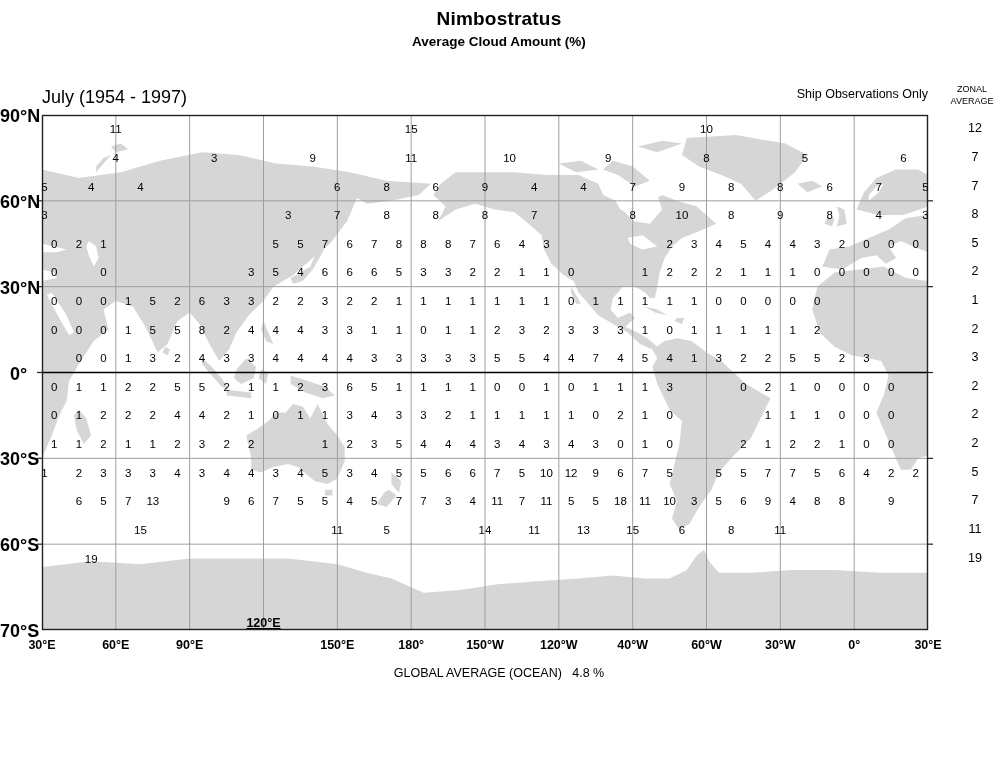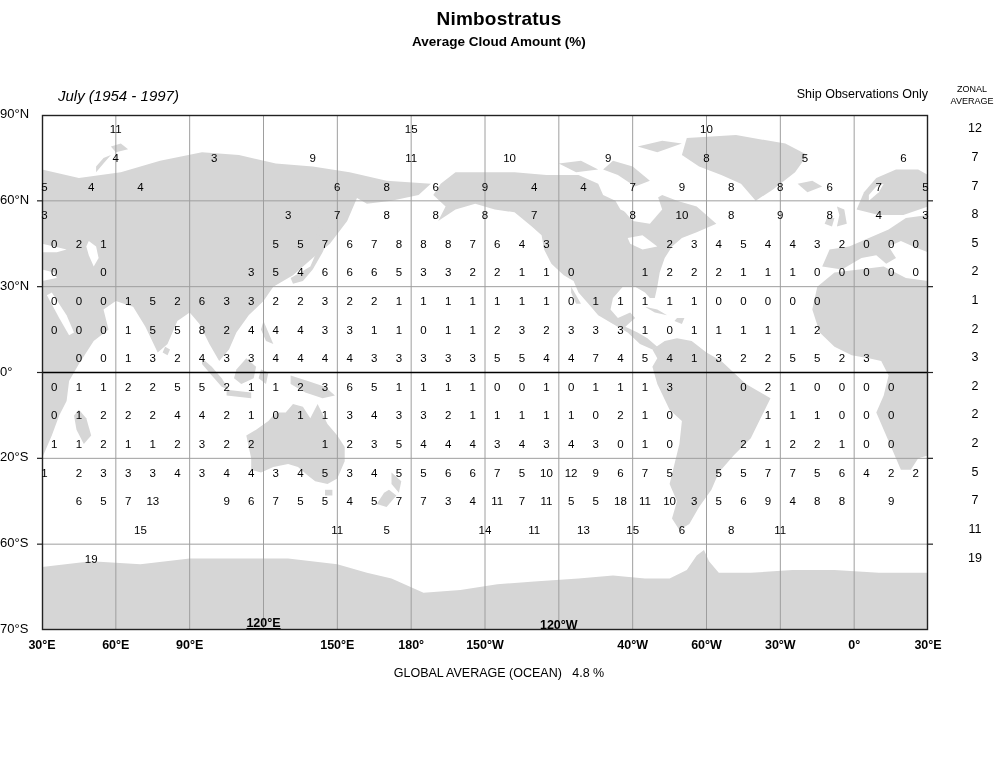--- a/index.html
+++ b/index.html
@@ -1,27 +1,27 @@
 <!DOCTYPE html>
 <html><head>
 <meta charset="utf-8">
 <style>
   html,body{margin:0;padding:0;background:#fff;}
   body{width:998px;height:760px;font-family:"Liberation Sans",sans-serif;color:#000;}
   #stage{position:relative;width:998px;height:760px;overflow:hidden;}
   .abs{position:absolute;}
   #title{top:8px;left:0;width:998px;text-align:center;font-size:19px;font-weight:bold;letter-spacing:.2px;}
   #subtitle{top:34px;left:0;width:998px;text-align:center;font-size:13.5px;font-weight:bold;}
-  #period{top:87px;left:58px;font-size:15px;font-style:italic;}
+  #period{top:87px;left:42px;font-size:18px;}
   #source{top:87px;right:70px;font-size:12.5px;}
   #zonalhdr{top:84px;left:946px;width:52px;text-align:center;font-size:9px;line-height:11.5px;}
   #map{top:115px;left:42px;width:886px;height:515px;}
   #map svg{position:absolute;left:0;top:0;overflow:visible;}
   #values span{position:absolute;transform:translate(-50%,-50%);font-size:11.5px;white-space:nowrap;}
-  .latlab{width:37px;text-align:left;font-size:13px;font-weight:normal;}
+  .latlab{width:37px;text-align:center;font-size:18px;font-weight:bold;}
   .lonlab{transform:translateX(-50%);font-size:12.5px;font-weight:bold;white-space:nowrap;}
   .zonalval{left:952px;width:46px;text-align:center;font-size:12.5px;}
   #globavg{top:666px;left:0;width:998px;text-align:center;font-size:12.5px;white-space:pre;}
   #fileinfo{top:707px;left:0;width:998px;text-align:center;font-size:12.5px;}
 </style>
 </head>
 <body>
 
 <div id="stage">
   <div class="abs" id="title">Nimbostratus</div>
@@ -471,33 +471,33 @@
         <span style="left: 738.3px; top: 414.9px;">11</span>
         <span style="left: 49.2px; top: 443.5px;">19</span>
       </div>
   </div>
 
   <div id="latlabels">
       <div class="abs latlab" style="left: 0px; top: 106px;">90°N</div>
       <div class="abs latlab" style="left: 0px; top: 191.8px;">60°N</div>
       <div class="abs latlab" style="left: 0px; top: 277.7px;">30°N</div>
       <div class="abs latlab" style="left: 0px; top: 363.5px;">0°</div>
-      <div class="abs latlab" style="left: 0px; top: 449.3px;">20°S</div>
+      <div class="abs latlab" style="left: 0px; top: 449.3px;">30°S</div>
       <div class="abs latlab" style="left: 0px; top: 535.2px;">60°S</div>
       <div class="abs latlab" style="left: 0px; top: 621px;">70°S</div>
     </div>
   <div id="lonlabels">
       <div class="abs lonlab" style="left: 42px; top: 638px;">30°E</div>
       <div class="abs lonlab" style="left: 115.8px; top: 638px;">60°E</div>
       <div class="abs lonlab" style="left: 189.7px; top: 638px;">90°E</div>
       <div class="abs lonlab" style="left: 263.5px; top: 616px; text-decoration: underline;">120°E</div>
       <div class="abs lonlab" style="left: 337.3px; top: 638px;">150°E</div>
       <div class="abs lonlab" style="left: 411.2px; top: 638px;">180°</div>
       <div class="abs lonlab" style="left: 485px; top: 638px;">150°W</div>
-      <div class="abs lonlab" style="left: 558.8px; top: 618px; text-align: center;">120°W</div>
+      <div class="abs lonlab" style="left: 558.8px; top: 638px; text-align: center;">120°W</div>
       <div class="abs lonlab" style="left: 632.7px; top: 638px;">40°W</div>
       <div class="abs lonlab" style="left: 706.5px; top: 638px;">60°W</div>
       <div class="abs lonlab" style="left: 780.3px; top: 638px;">30°W</div>
       <div class="abs lonlab" style="left: 854.2px; top: 638px;">0°</div>
       <div class="abs lonlab" style="left: 928px; top: 638px;">30°E</div>
     </div>
   <div id="zonalvals">
       <div class="abs zonalval" style="top: 121.3px;">12</div>
       <div class="abs zonalval" style="top: 149.9px;">7</div>
       <div class="abs zonalval" style="top: 178.5px;">7</div>

